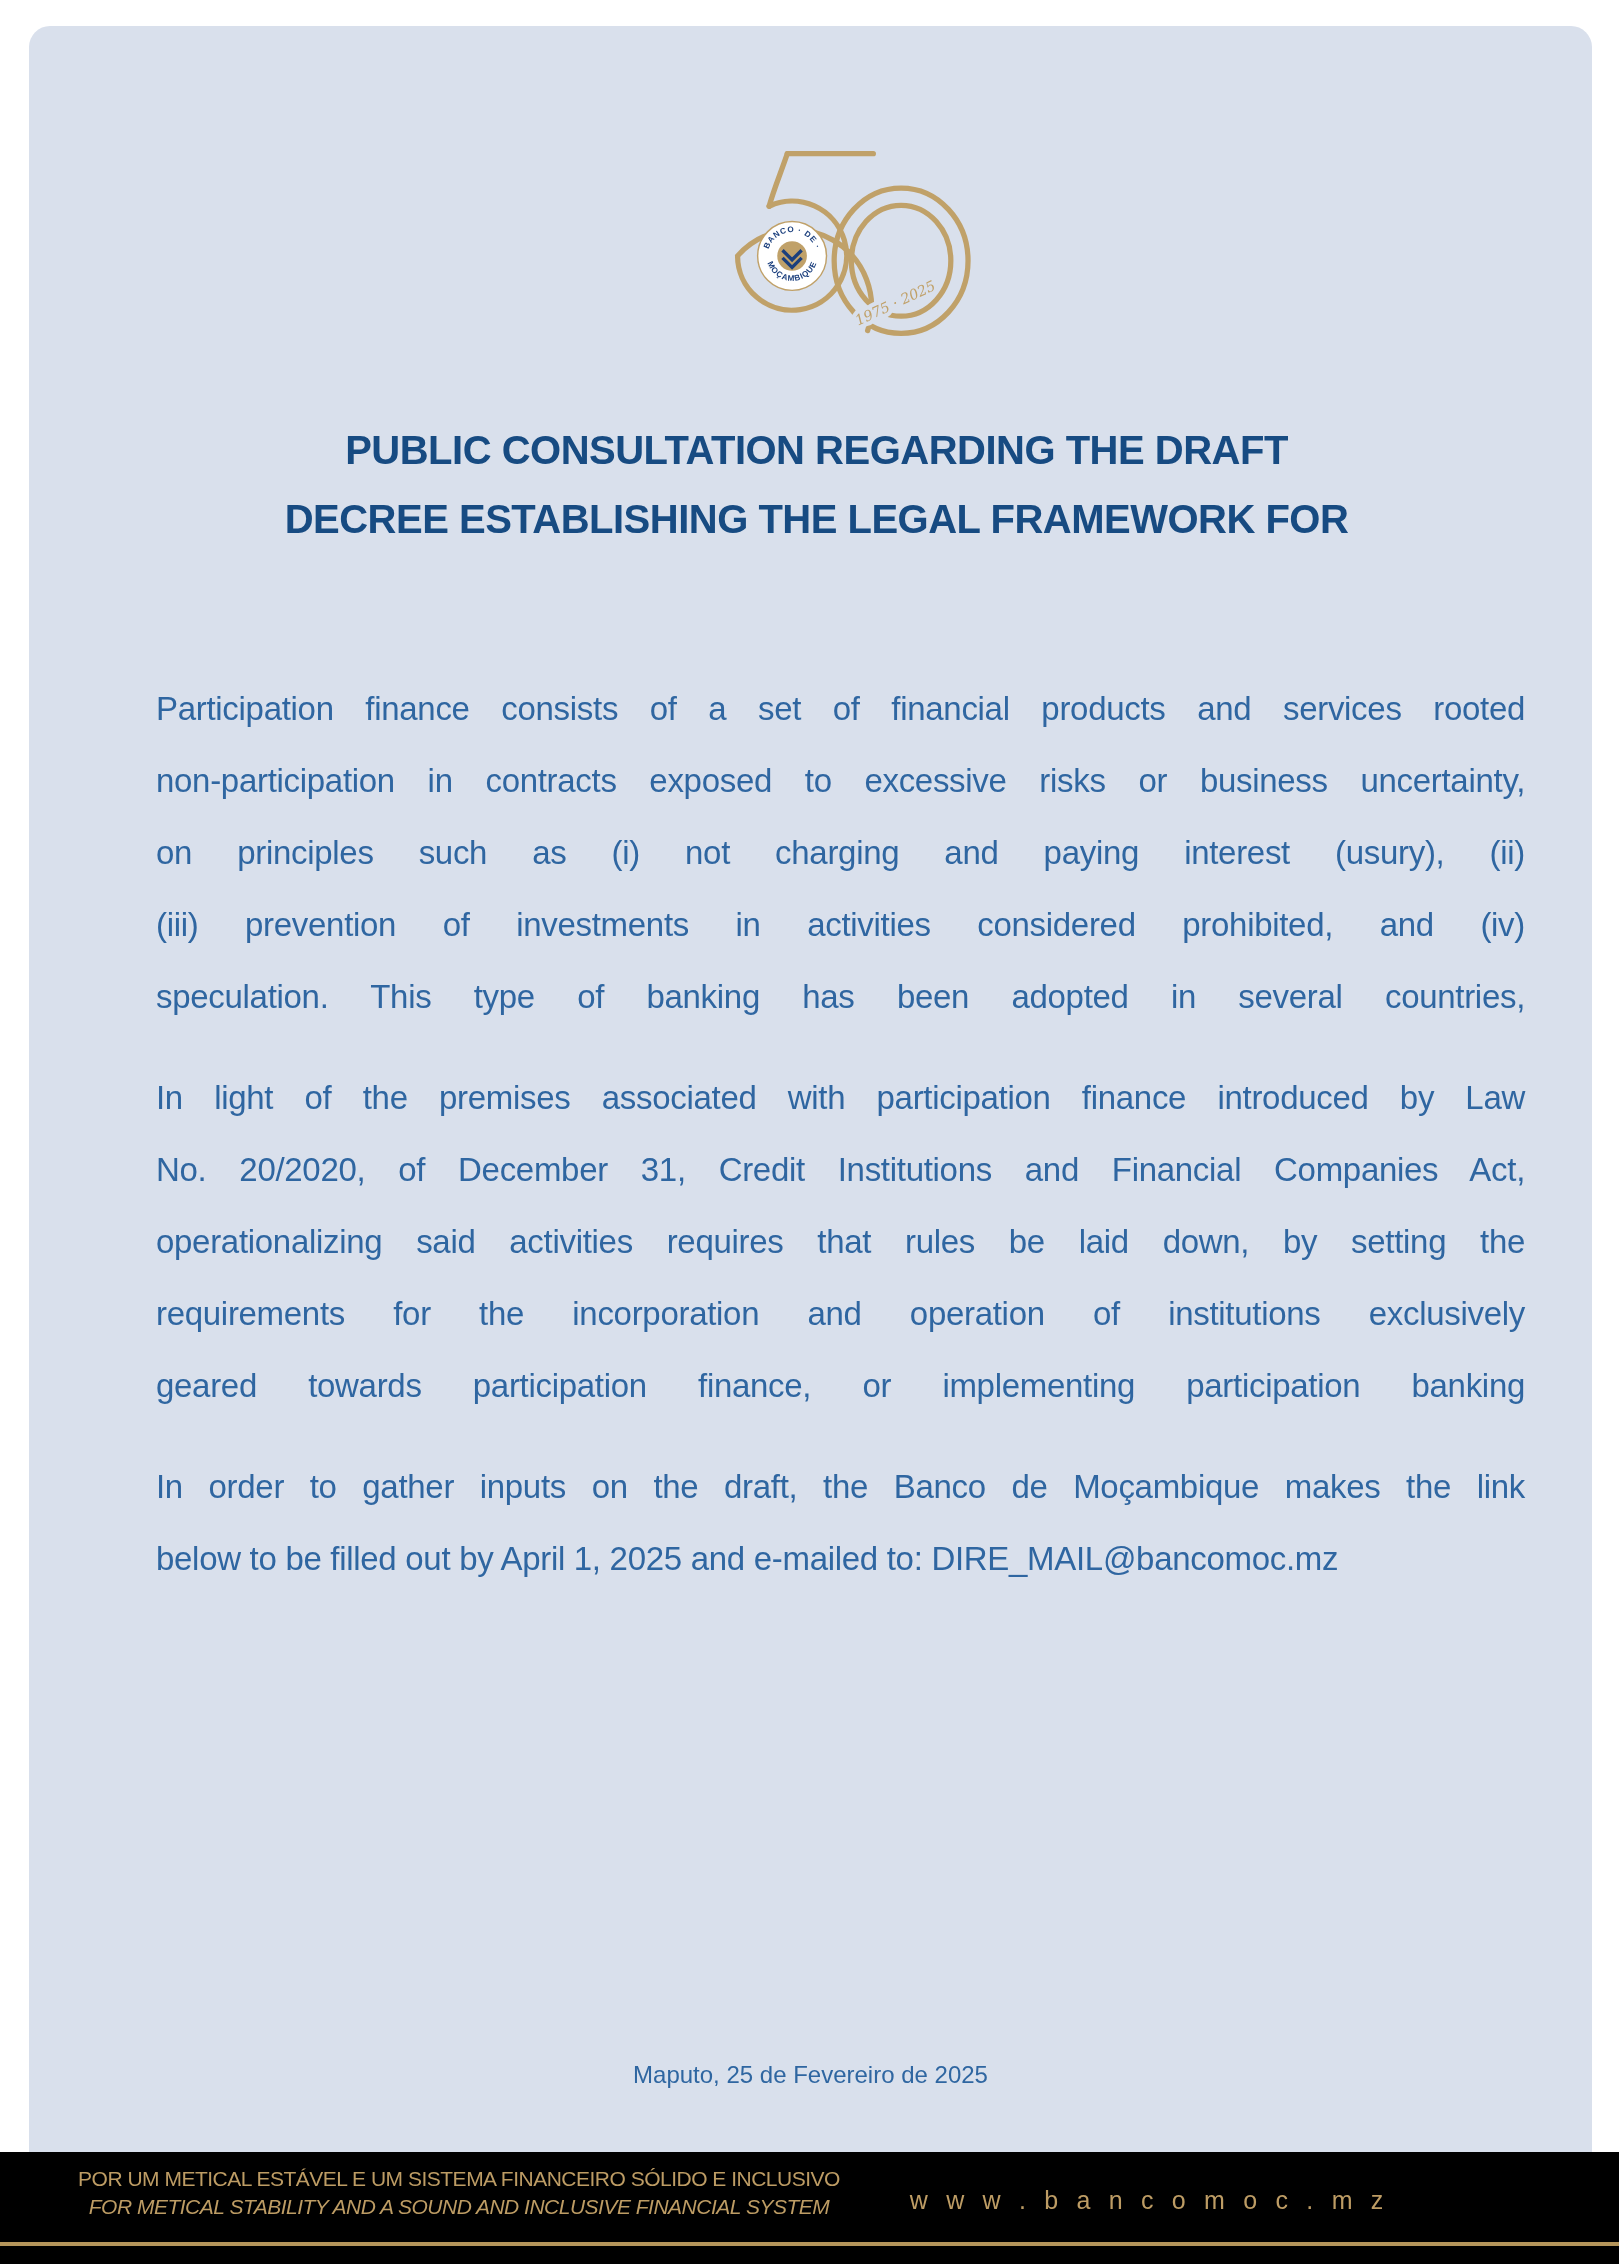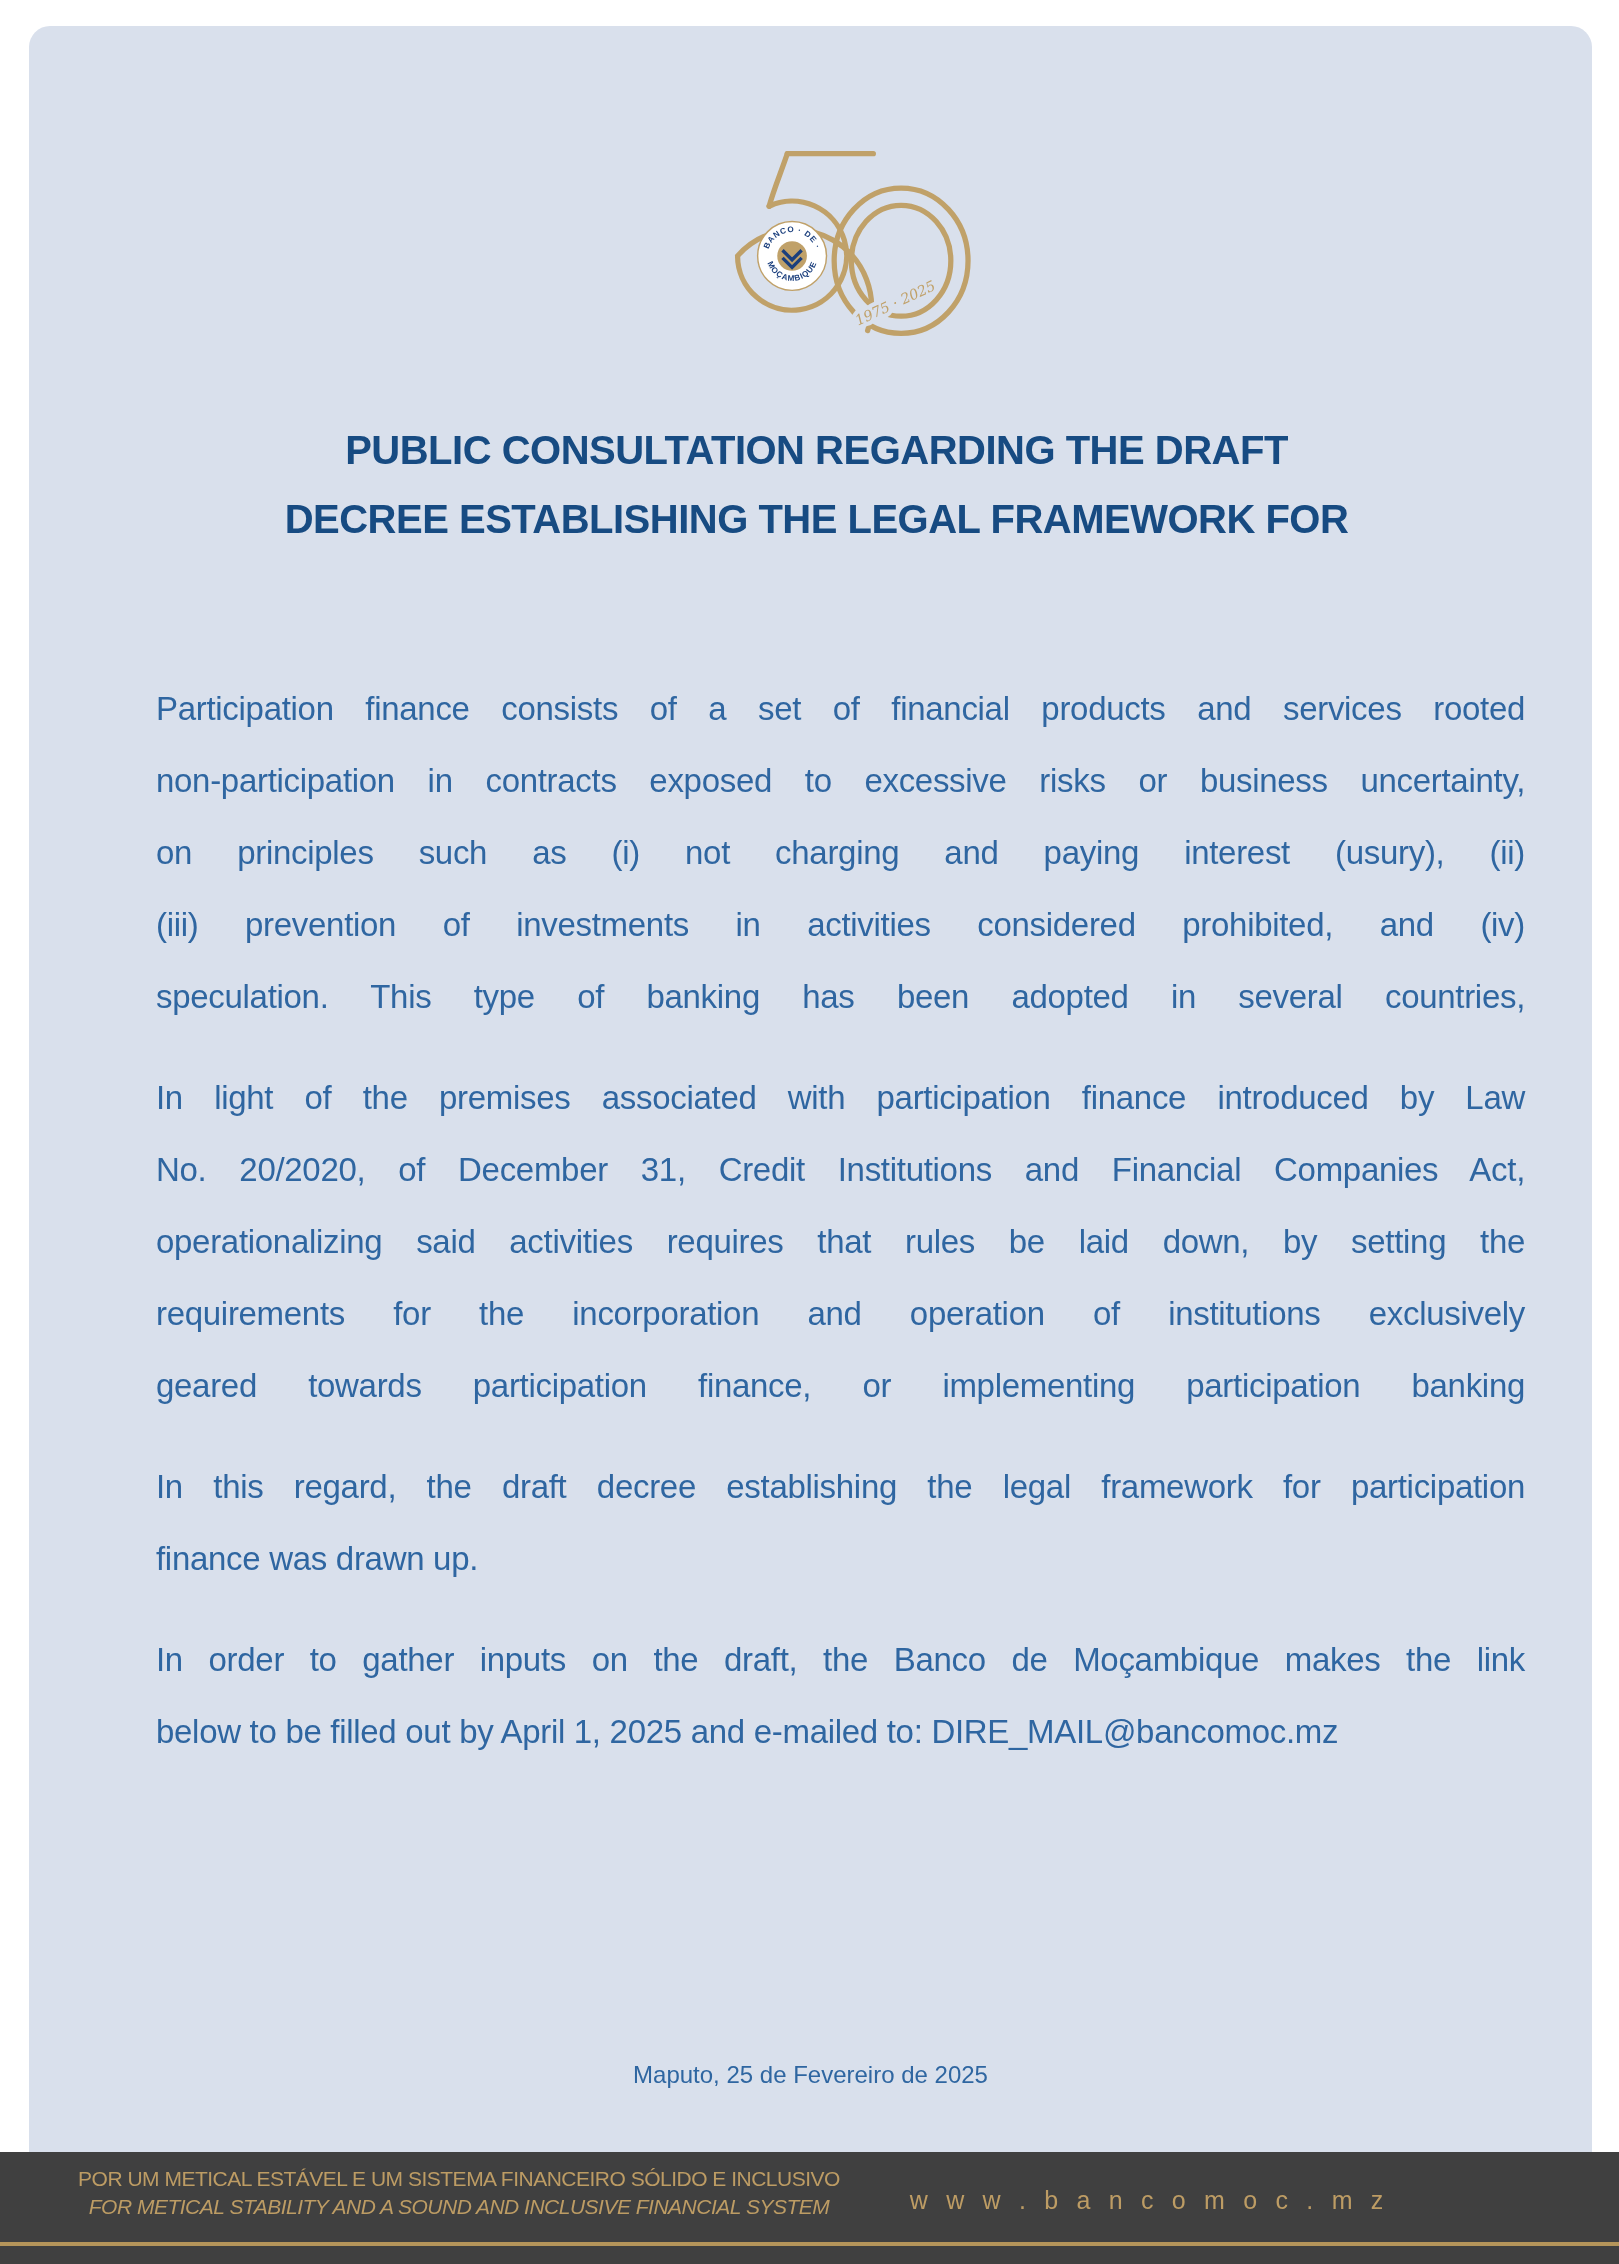--- a/index.html
+++ b/index.html
@@ -10,21 +10,21 @@
   .logo{position:absolute;left:695px;top:120px;width:249px;height:197px;}
   .title{position:absolute;left:0;right:0;top:390px;text-align:center;
          color:#174b82;font-weight:bold;font-size:40px;line-height:69px;letter-spacing:-0.5px;margin-left:12px;}
   .body-text{position:absolute;left:127px;top:647px;width:1369px;
              color:#2f66a1;font-size:33px;line-height:72px;letter-spacing:-0.3px;font-weight:300;}
   .para{margin:0 0 29px 0;}
   .jline{text-align:justify;text-align-last:justify;}
   .jline.last{text-align-last:left;}
   .dateline{position:absolute;left:0;right:0;top:2013px;text-align:center;
             color:#2f66a1;font-size:24px;line-height:72px;font-weight:300;}
-  .footer{position:absolute;left:0;top:2152px;width:1619px;height:113px;background:#404040;}
+  .footer{position:absolute;left:0;top:2152px;width:1619px;height:113px;background:#000000;}
   .slogans{position:absolute;left:67px;top:13.4px;width:784px;text-align:center;
            color:#bd9c64;font-size:21px;line-height:28px;letter-spacing:-0.5px;}
   .slogan-en{font-style:italic;}
   .website{position:absolute;right:230px;top:34px;color:#bd9c64;font-size:25px;
            letter-spacing:5.7px;font-weight:300;}
   .gold-rule{position:absolute;left:0;bottom:19px;width:100%;height:3.8px;background:#b5955a;}
   .seal-text{font-family:"Liberation Sans",sans-serif;font-size:8.5px;font-weight:bold;
              letter-spacing:0.8px;fill:#1b3f7d;}
   .years-text{font-family:"DejaVu Serif",serif;font-style:italic;font-size:15px;fill:#c0a169;
               paint-order:stroke;stroke:#d9e0ec;stroke-width:9px;stroke-linejoin:round;}
@@ -77,24 +77,20 @@
         <div class="jline">speculation. This type of banking has been adopted in several countries,</div>
       </div>
       <div class="para">
         <div class="jline">In light of the premises associated with participation finance introduced by Law</div>
         <div class="jline">No. 20/2020, of December 31, Credit Institutions and Financial Companies Act,</div>
         <div class="jline">operationalizing said activities requires that rules be laid down, by setting the</div>
         <div class="jline">requirements for the incorporation and operation of institutions exclusively</div>
         <div class="jline">geared towards participation finance, or implementing participation banking</div>
       </div>
       <div class="para">
-        <div class="jline">In this regard, the draft decree establishing the legal framework for participation</div>
-        <div class="jline last">finance was drawn up.</div>
-      </div>
-      <div class="para">
         <div class="jline">In order to gather inputs on the draft, the Banco de Moçambique makes the link</div>
         <div class="jline last">below to be filled out by April 1, 2025 and e-mailed to: DIRE_MAIL@bancomoc.mz</div>
       </div>
     </div>
 
     <div class="dateline">Maputo, 25 de Fevereiro de 2025</div>
   </div>
 
   <div class="footer">
     <div class="slogans">

